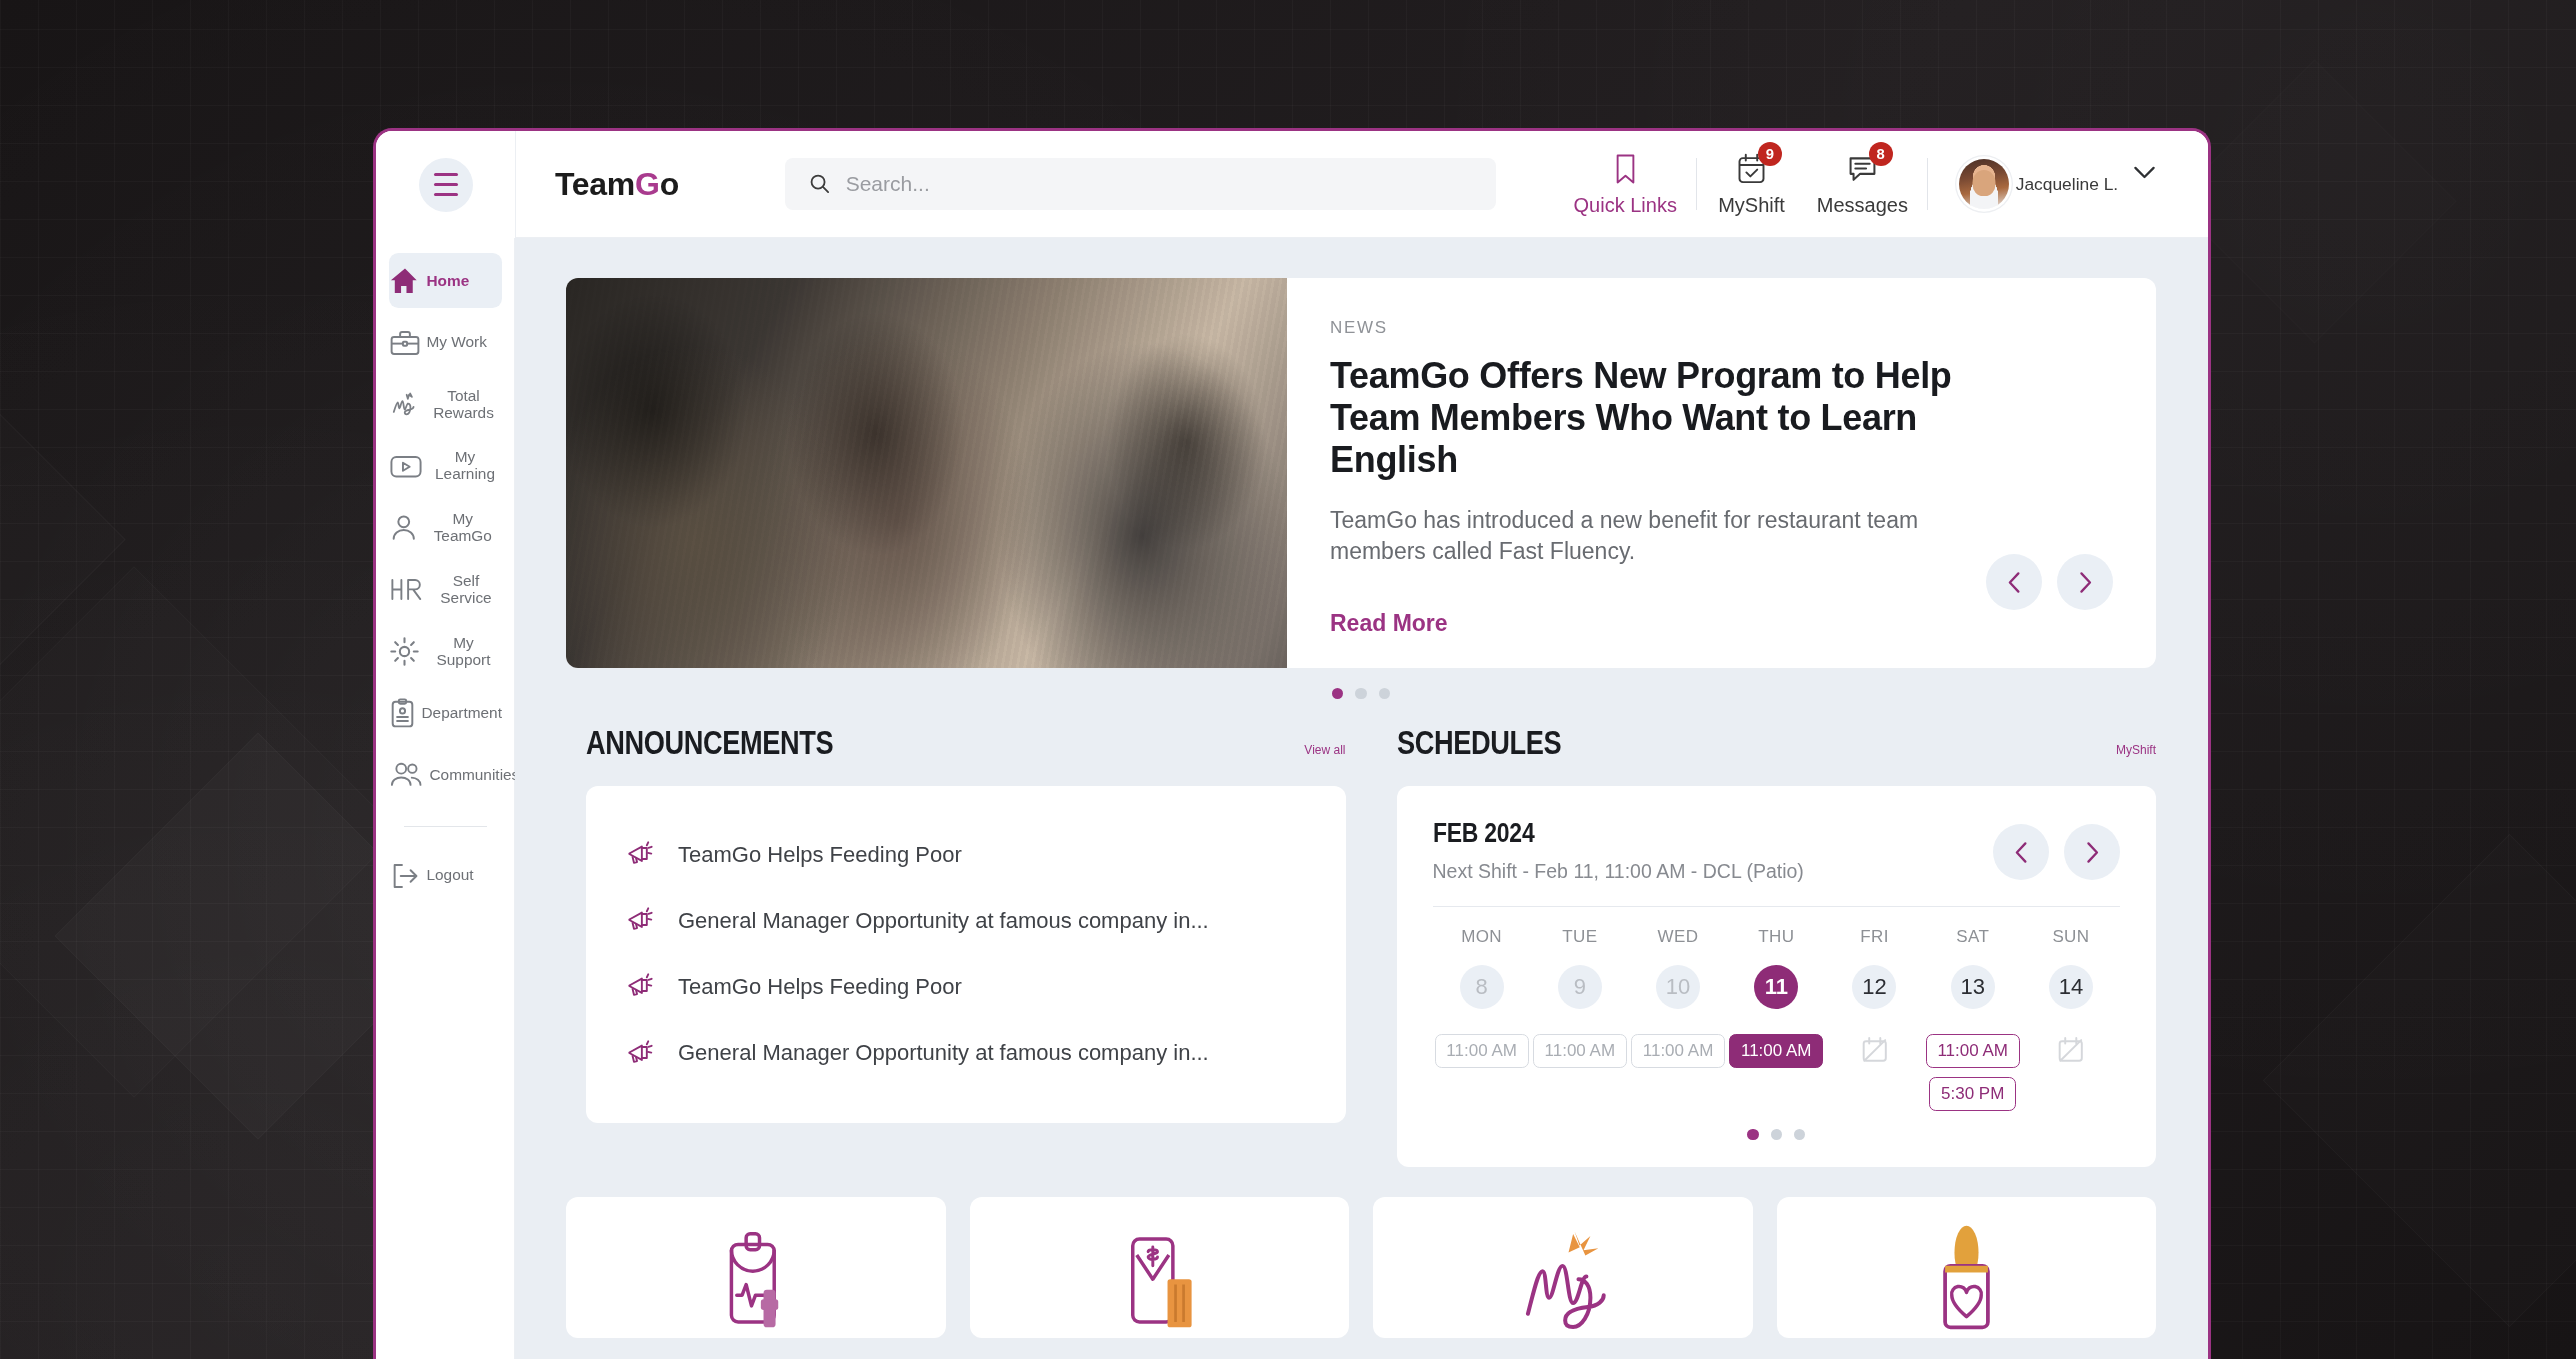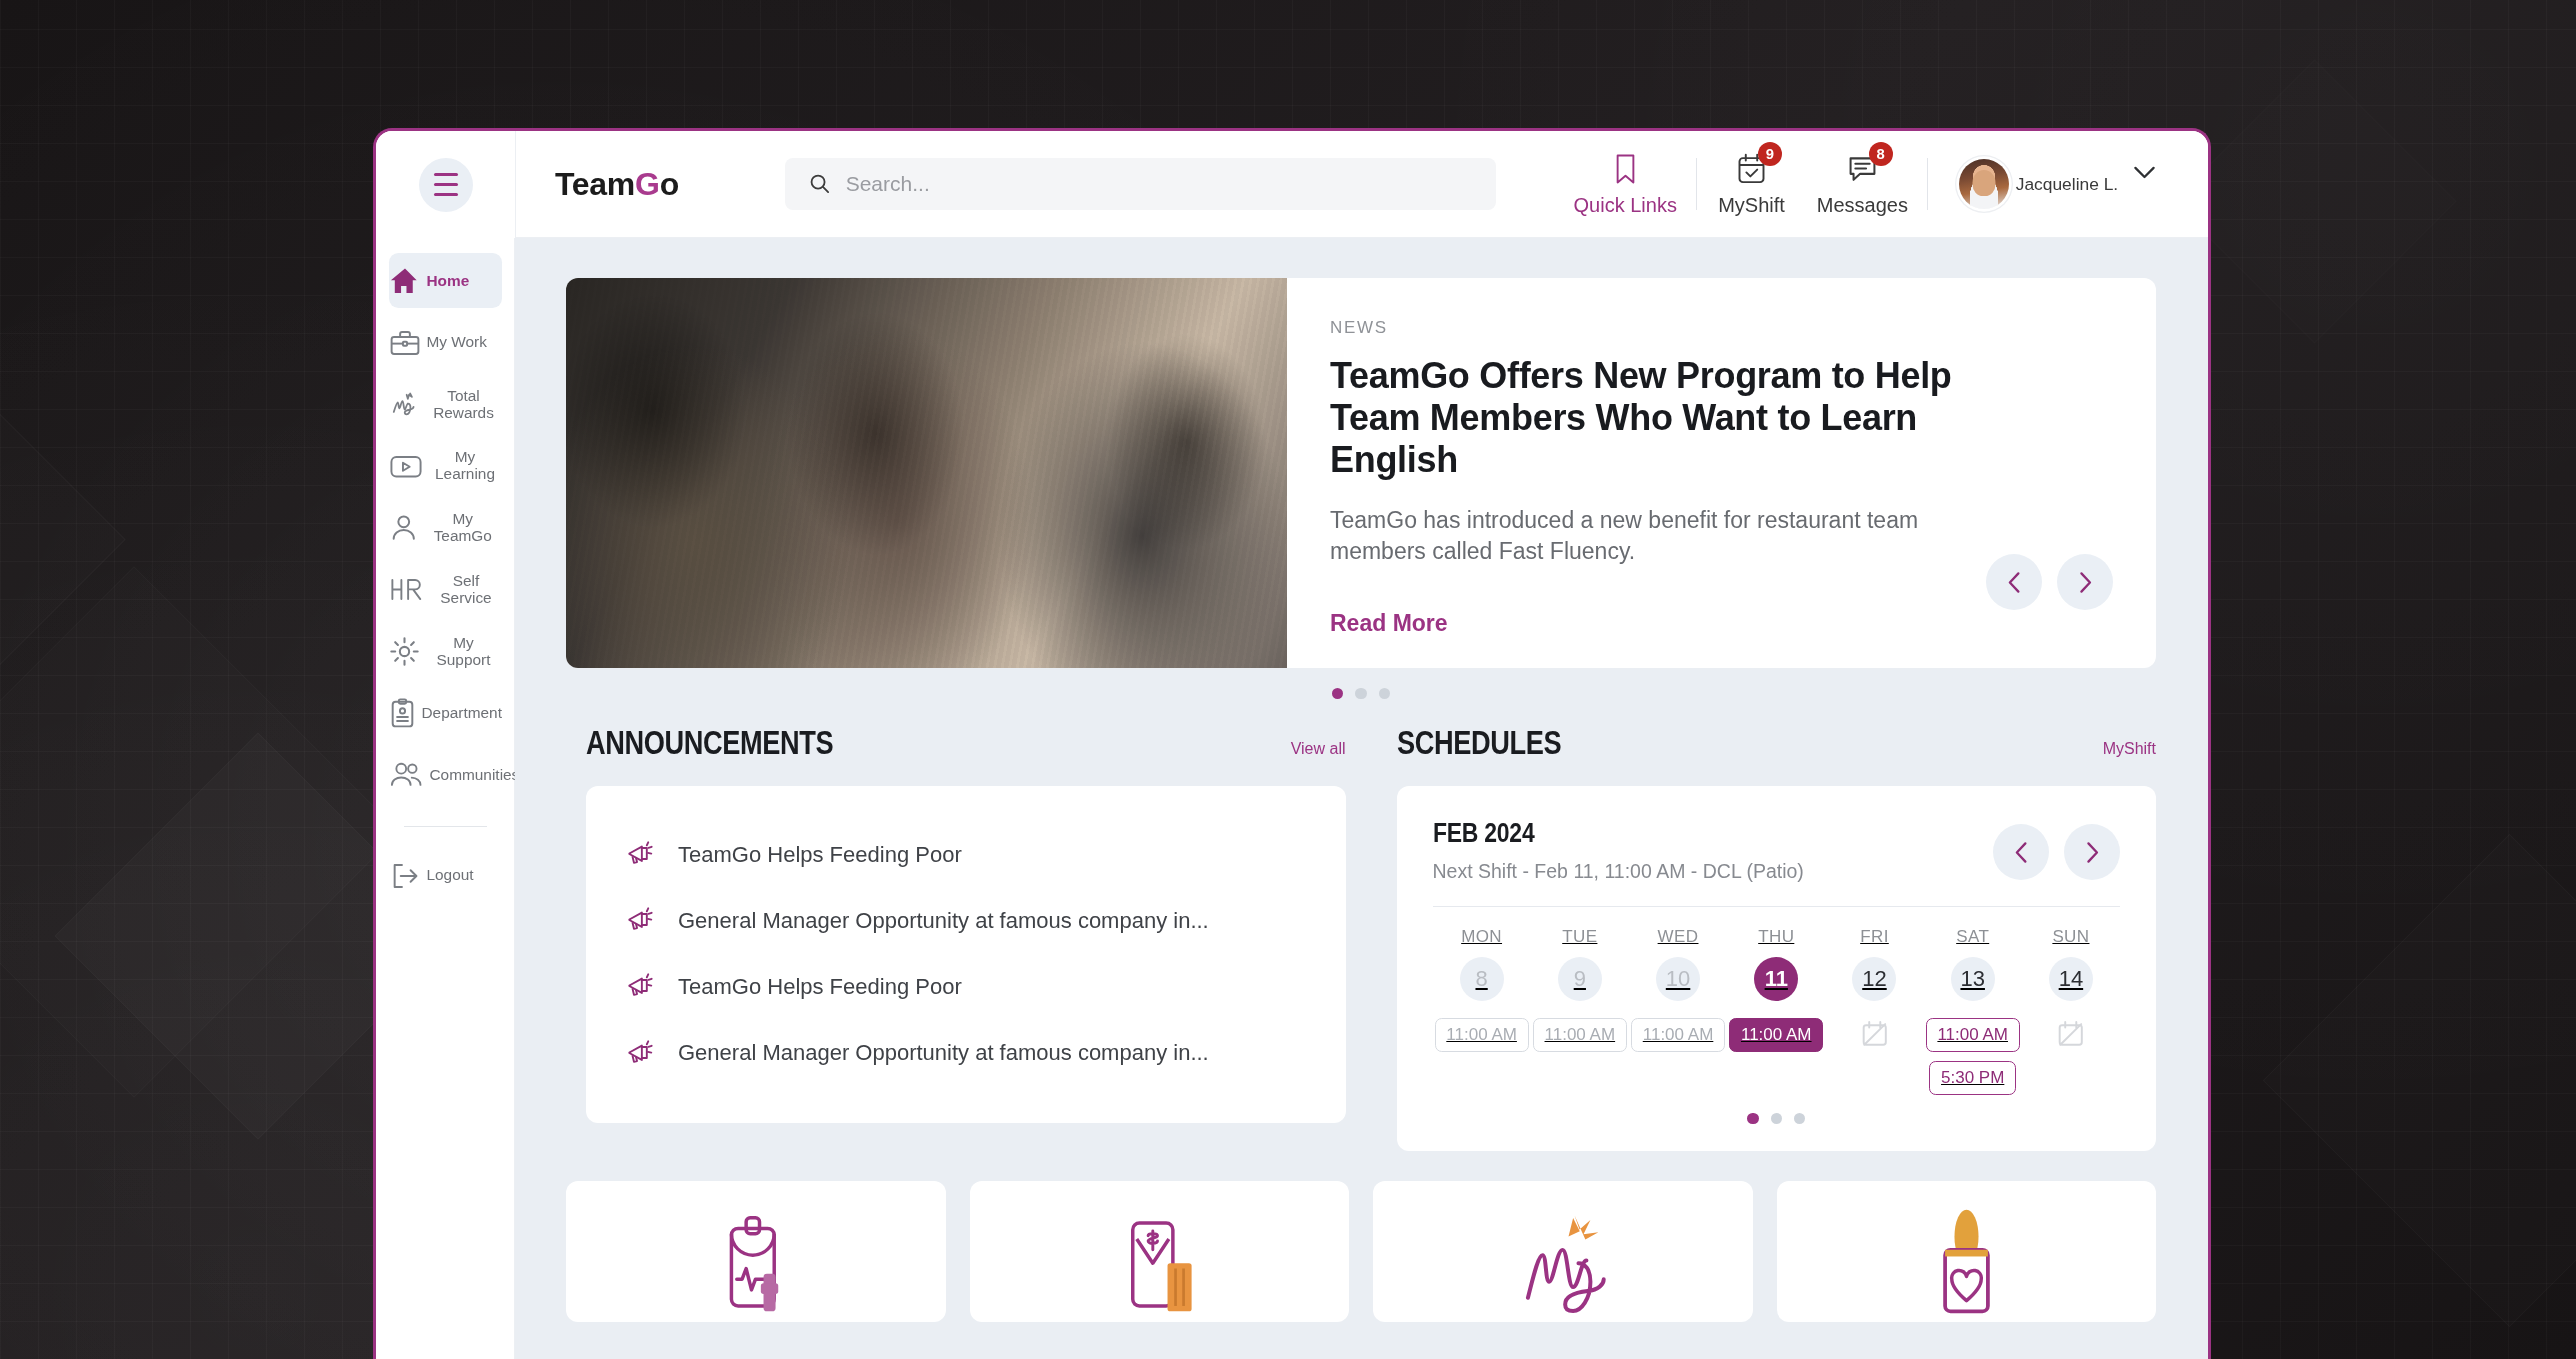--- a/index.html
+++ b/index.html
@@ -222,39 +222,39 @@
   .dot.active { background: #9b3383; }
 
   
   .cols { display: flex; gap: 31px; margin-top: 24px; }
   .col { flex: 1; min-width: 0; padding-left: 20px; }
   .sec-head { display: flex; align-items: baseline; justify-content: space-between; margin-bottom: 24px; }
   .sec-title {
     font-size: 34px; font-weight: bold; color: #1a1c20;
     letter-spacing: -0.5px; transform: scaleX(0.8); transform-origin: left center;
   }
-  .sec-link { font-size: 16px; color: #9b3383; cursor: pointer; }
+  .sec-link { font-size: 12px; color: #9b3383; cursor: pointer; }
 
   .panel { background: #fff; border-radius: 12px; }
 
   .ann-list { padding: 35px 38px 36px; }
   .ann-row { display: flex; align-items: center; gap: 23px; padding: 17.4px 0; cursor: pointer; }
   .ann-text { font-size: 22px; color: #3f4247; }
 
   .sched-card { padding: 31px 36px 27px; position: relative; }
   .sched-month {
     font-size: 28px; font-weight: bold; color: #1a1c20; letter-spacing: -0.3px;
     transform: scaleX(0.82); transform-origin: left center; margin-bottom: 10.7px;
   }
   .sched-next { font-size: 19.5px; color: #878a90; }
   .sched-arrows { position: absolute; right: 36px; top: 38px; display: flex; gap: 14.8px; }
   .sched-rule { height: 1.3px; background: #e6e9ee; margin: 23px 0 20px; }
 
   .week { display: flex; }
-  .day { flex: 1; display: flex; flex-direction: column; align-items: center; gap: 10px; text-decoration: underline; }
+  .day { flex: 1; display: flex; flex-direction: column; align-items: center; gap: 18px; }
   .day-name { font-size: 17px; color: #8d9095; letter-spacing: 0.4px; }
   .day-num {
     width: 44px; height: 44px; border-radius: 50%;
     display: flex; align-items: center; justify-content: center;
     font-size: 22px; color: #b9bdc3; background: #eaeff5; cursor: pointer;
   }
   .day.present .day-num { color: #2c2e33; }
   .day.today .day-num { background: #8e2c77; color: #fff; font-weight: bold; }
   .shift-list { display: flex; flex-direction: column; gap: 9.4px; align-items: center; margin-top: 6.7px; }
   .chip {

